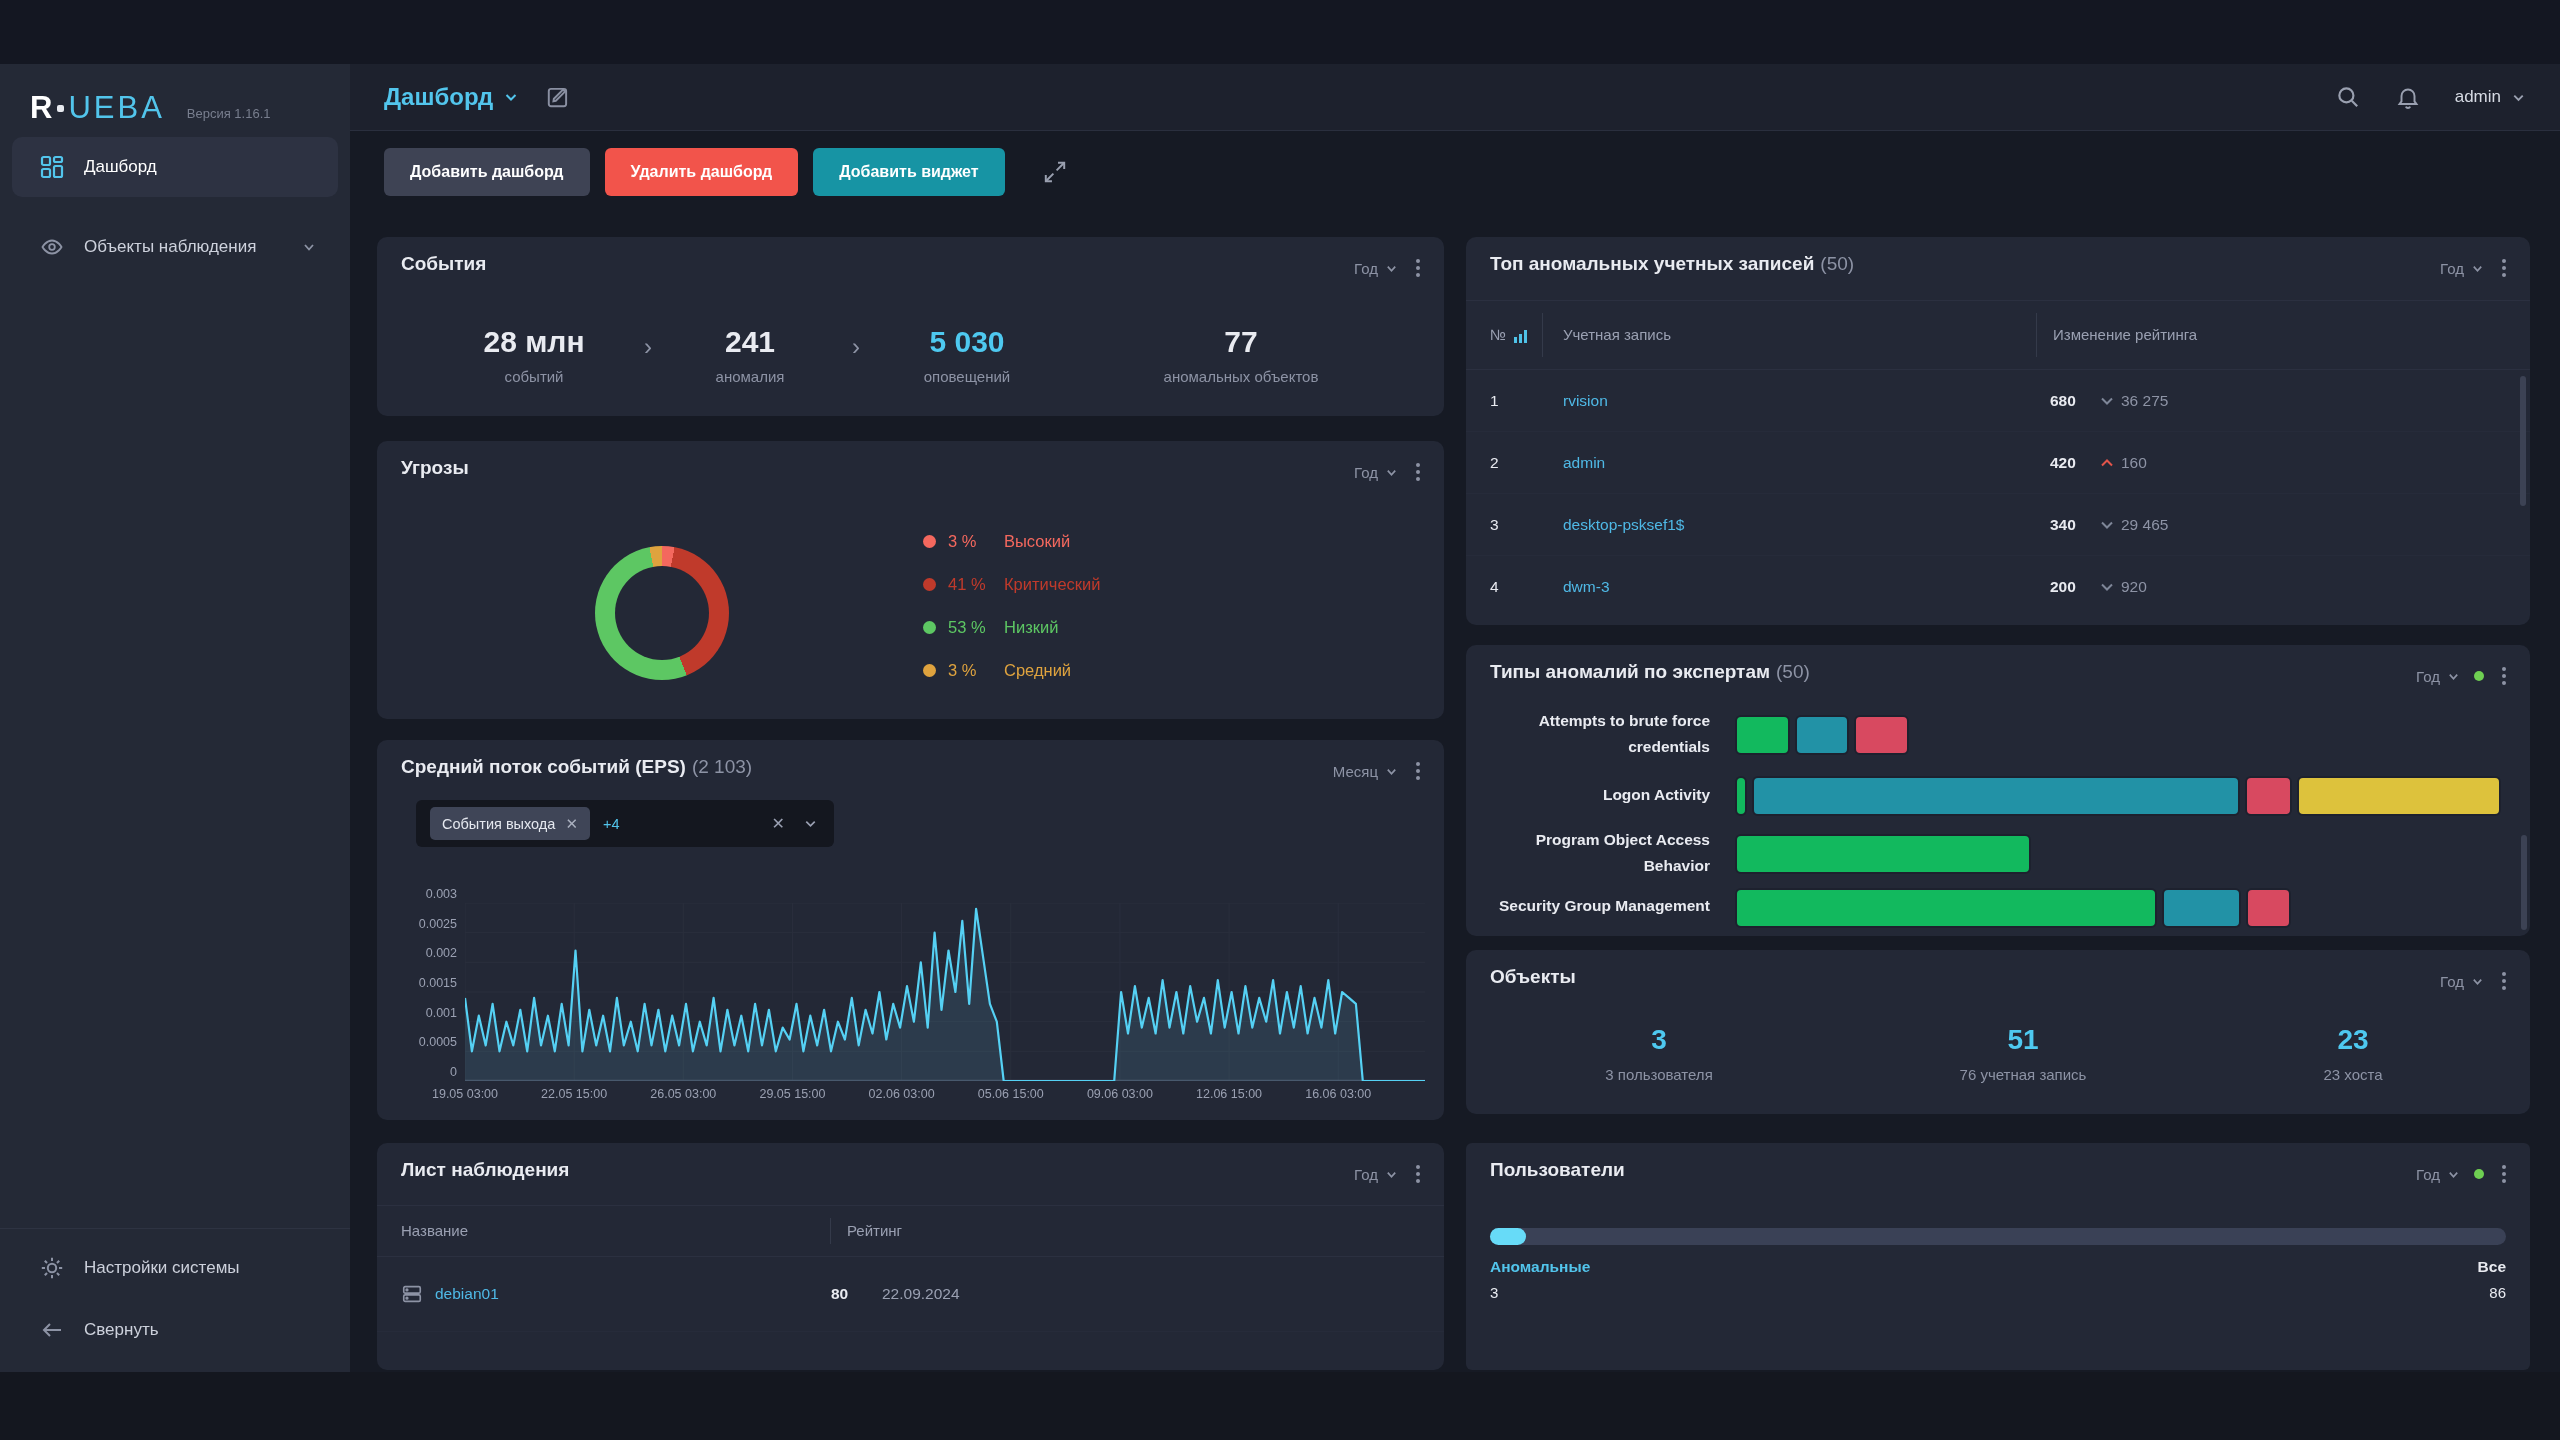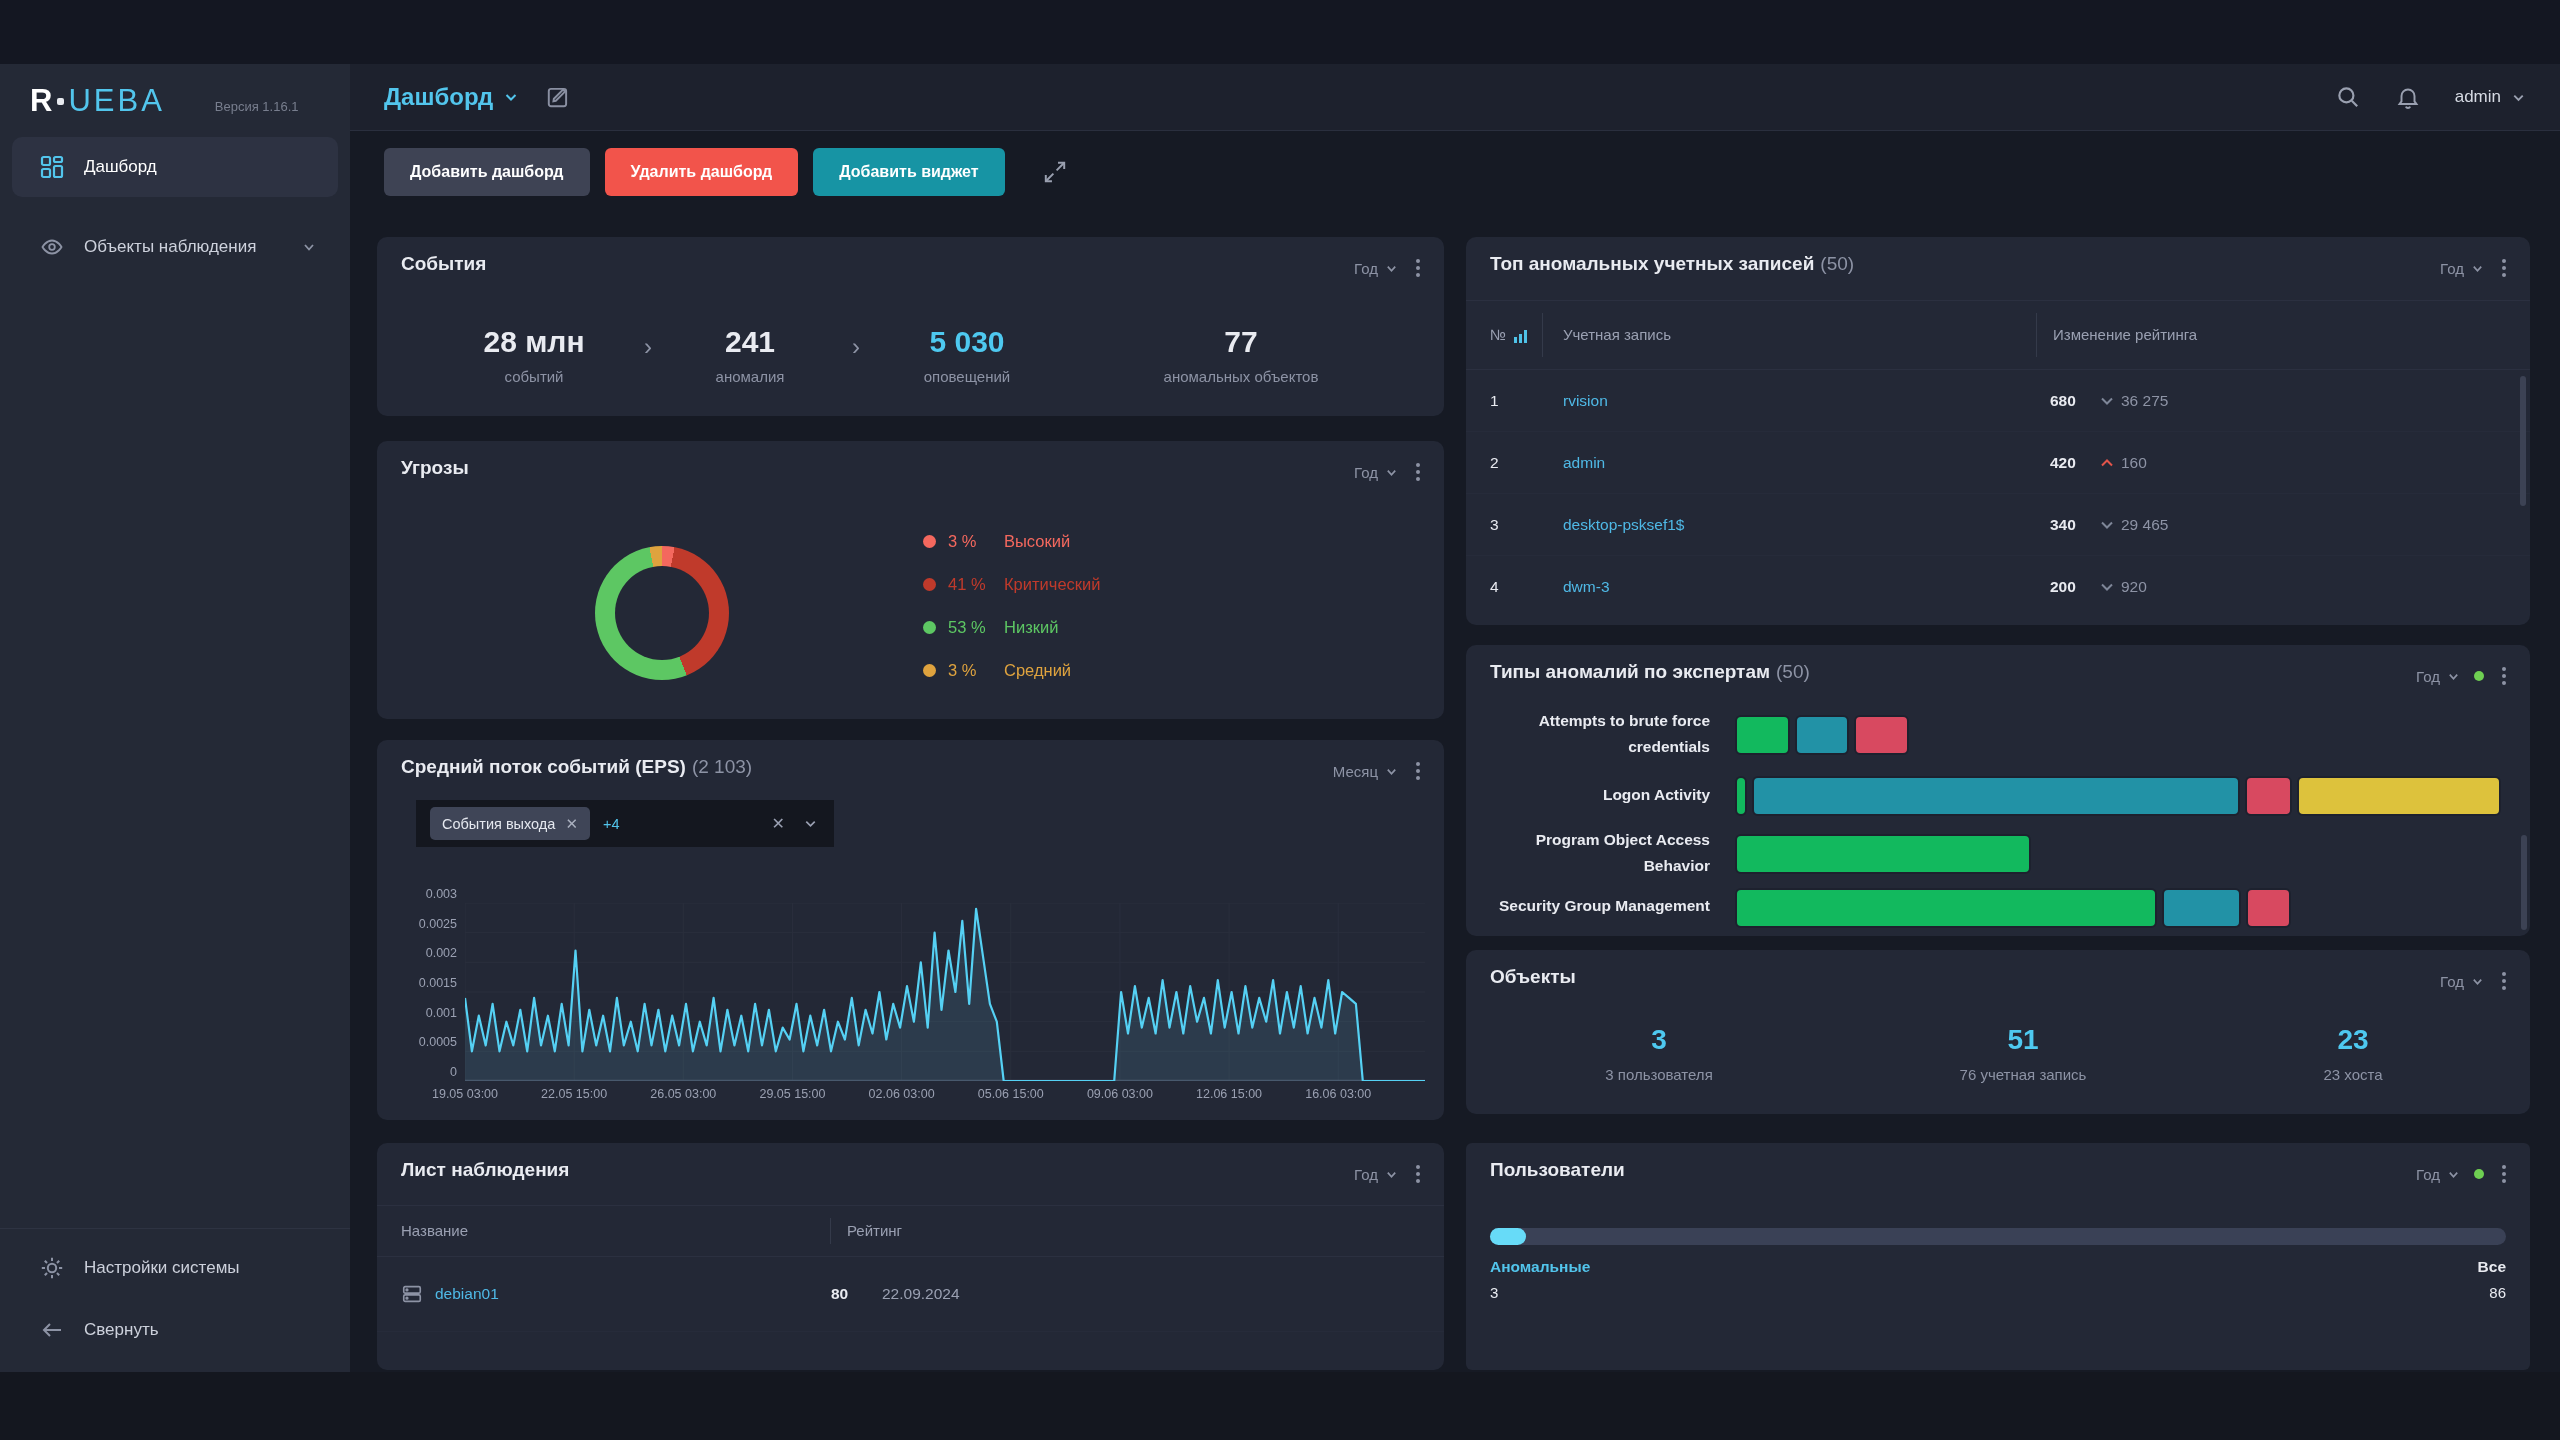--- a/index.html
+++ b/index.html
@@ -6,21 +6,21 @@
     --bg-top:#141722; --bg-side:#242936; --bg-head:#1d212d; --bg-content:#161a24;
     --bg-card:#232836; --bg-input:#14171f; --chip:#3f4557; --divider:#2b3040;
     --text:#e9ebf1; --muted:#8d93a5; --muted2:#9aa0b2; --cyan:#52c5ec; --cyan2:#4fb9e6;
   }
   *{margin:0;padding:0;box-sizing:border-box;font-family:"Liberation Sans","DejaVu Sans",sans-serif;}
   html,body{width:2560px;height:1440px;overflow:hidden;background:var(--bg-top);}
   .page{position:relative;width:2560px;height:1440px;background:var(--bg-top);color:var(--text);}
 
   
   .sidebar{position:absolute;left:0;top:64px;width:350px;height:1308px;background:var(--bg-side);}
-  .logo-row{display:flex;align-items:baseline;padding:19px 0 0 30px;gap:28px;}
+  .logo-row{display:flex;align-items:baseline;padding:26px 0 0 30px;}
   .logo{font-size:31px;font-weight:800;color:#fff;letter-spacing:1px;}
   .logo .dot{display:inline-block;width:7px;height:7px;background:#e8eaf0;border-radius:2px;margin:0 4px 3px 4px;vertical-align:middle;}
   .logo .rest{color:var(--cyan);font-weight:300;letter-spacing:3px;}
   .version{margin-left:22px;font-size:13px;color:#787e8e;}
   .nav{position:absolute;left:0;top:73px;width:350px;}
   .nav-item{position:relative;display:flex;align-items:center;height:60px;margin:0 12px;border-radius:10px;color:#cdd1dc;cursor:pointer;}
   .nav-item.active{background:#2d3242;color:#fff;}
   .nav-item .nicon{width:24px;height:24px;margin:0 20px 0 28px;color:var(--muted);display:flex;}
   .nav-item.active .nicon{color:var(--cyan);}
   .nav-item .nlabel{font-size:17px;}
@@ -70,21 +70,21 @@
 
   
   .donut{position:absolute;left:218px;top:105px;width:134px;height:134px;border-radius:50%;}
   .donut::after{content:"";position:absolute;left:20px;top:20px;width:94px;height:94px;border-radius:50%;background:var(--bg-card);}
   .tlegend{position:absolute;left:546px;top:89px;display:flex;flex-direction:column;gap:21px;}
   .tl-item{display:flex;align-items:center;height:22px;font-size:16.5px;}
   .tl-dot{width:13px;height:13px;border-radius:50%;margin-right:12px;flex:none;}
   .tl-pct{width:56px;}
 
   
-  .filter-box{position:absolute;left:39px;top:60px;width:418px;height:47px;background:var(--bg-input);border-radius:0;display:flex;align-items:center;padding:0 14px;}
+  .filter-box{position:absolute;left:39px;top:60px;width:418px;height:47px;background:var(--bg-input);border-radius:6px;display:flex;align-items:center;padding:0 14px;}
   .fchip{display:flex;align-items:center;gap:10px;background:var(--chip);border-radius:5px;height:33px;padding:0 12px;font-size:14.5px;color:#e5e8ef;}
   .fchip .x{color:#aab0bf;cursor:pointer;font-size:15px;}
   .fmore{color:var(--cyan);font-size:14.5px;margin-left:13px;}
   .fclear{margin-left:auto;color:#9aa0b2;font-size:16px;cursor:pointer;}
   .fdd{margin-left:18px;margin-right:2px;color:#9aa0b2;display:flex;cursor:pointer;}
   .eps-plot{position:absolute;left:88px;top:163px;width:960px;height:178px;}
   .eps-y{position:absolute;left:8px;top:155px;width:72px;height:178px;}
   .eps-y span{position:absolute;right:0;font-size:12.5px;color:var(--muted2);}
   .eps-x{position:absolute;left:88px;top:347px;width:960px;height:18px;}
   .eps-x span{position:absolute;transform:translateX(-50%);font-size:12.5px;color:var(--muted2);white-space:nowrap;}

